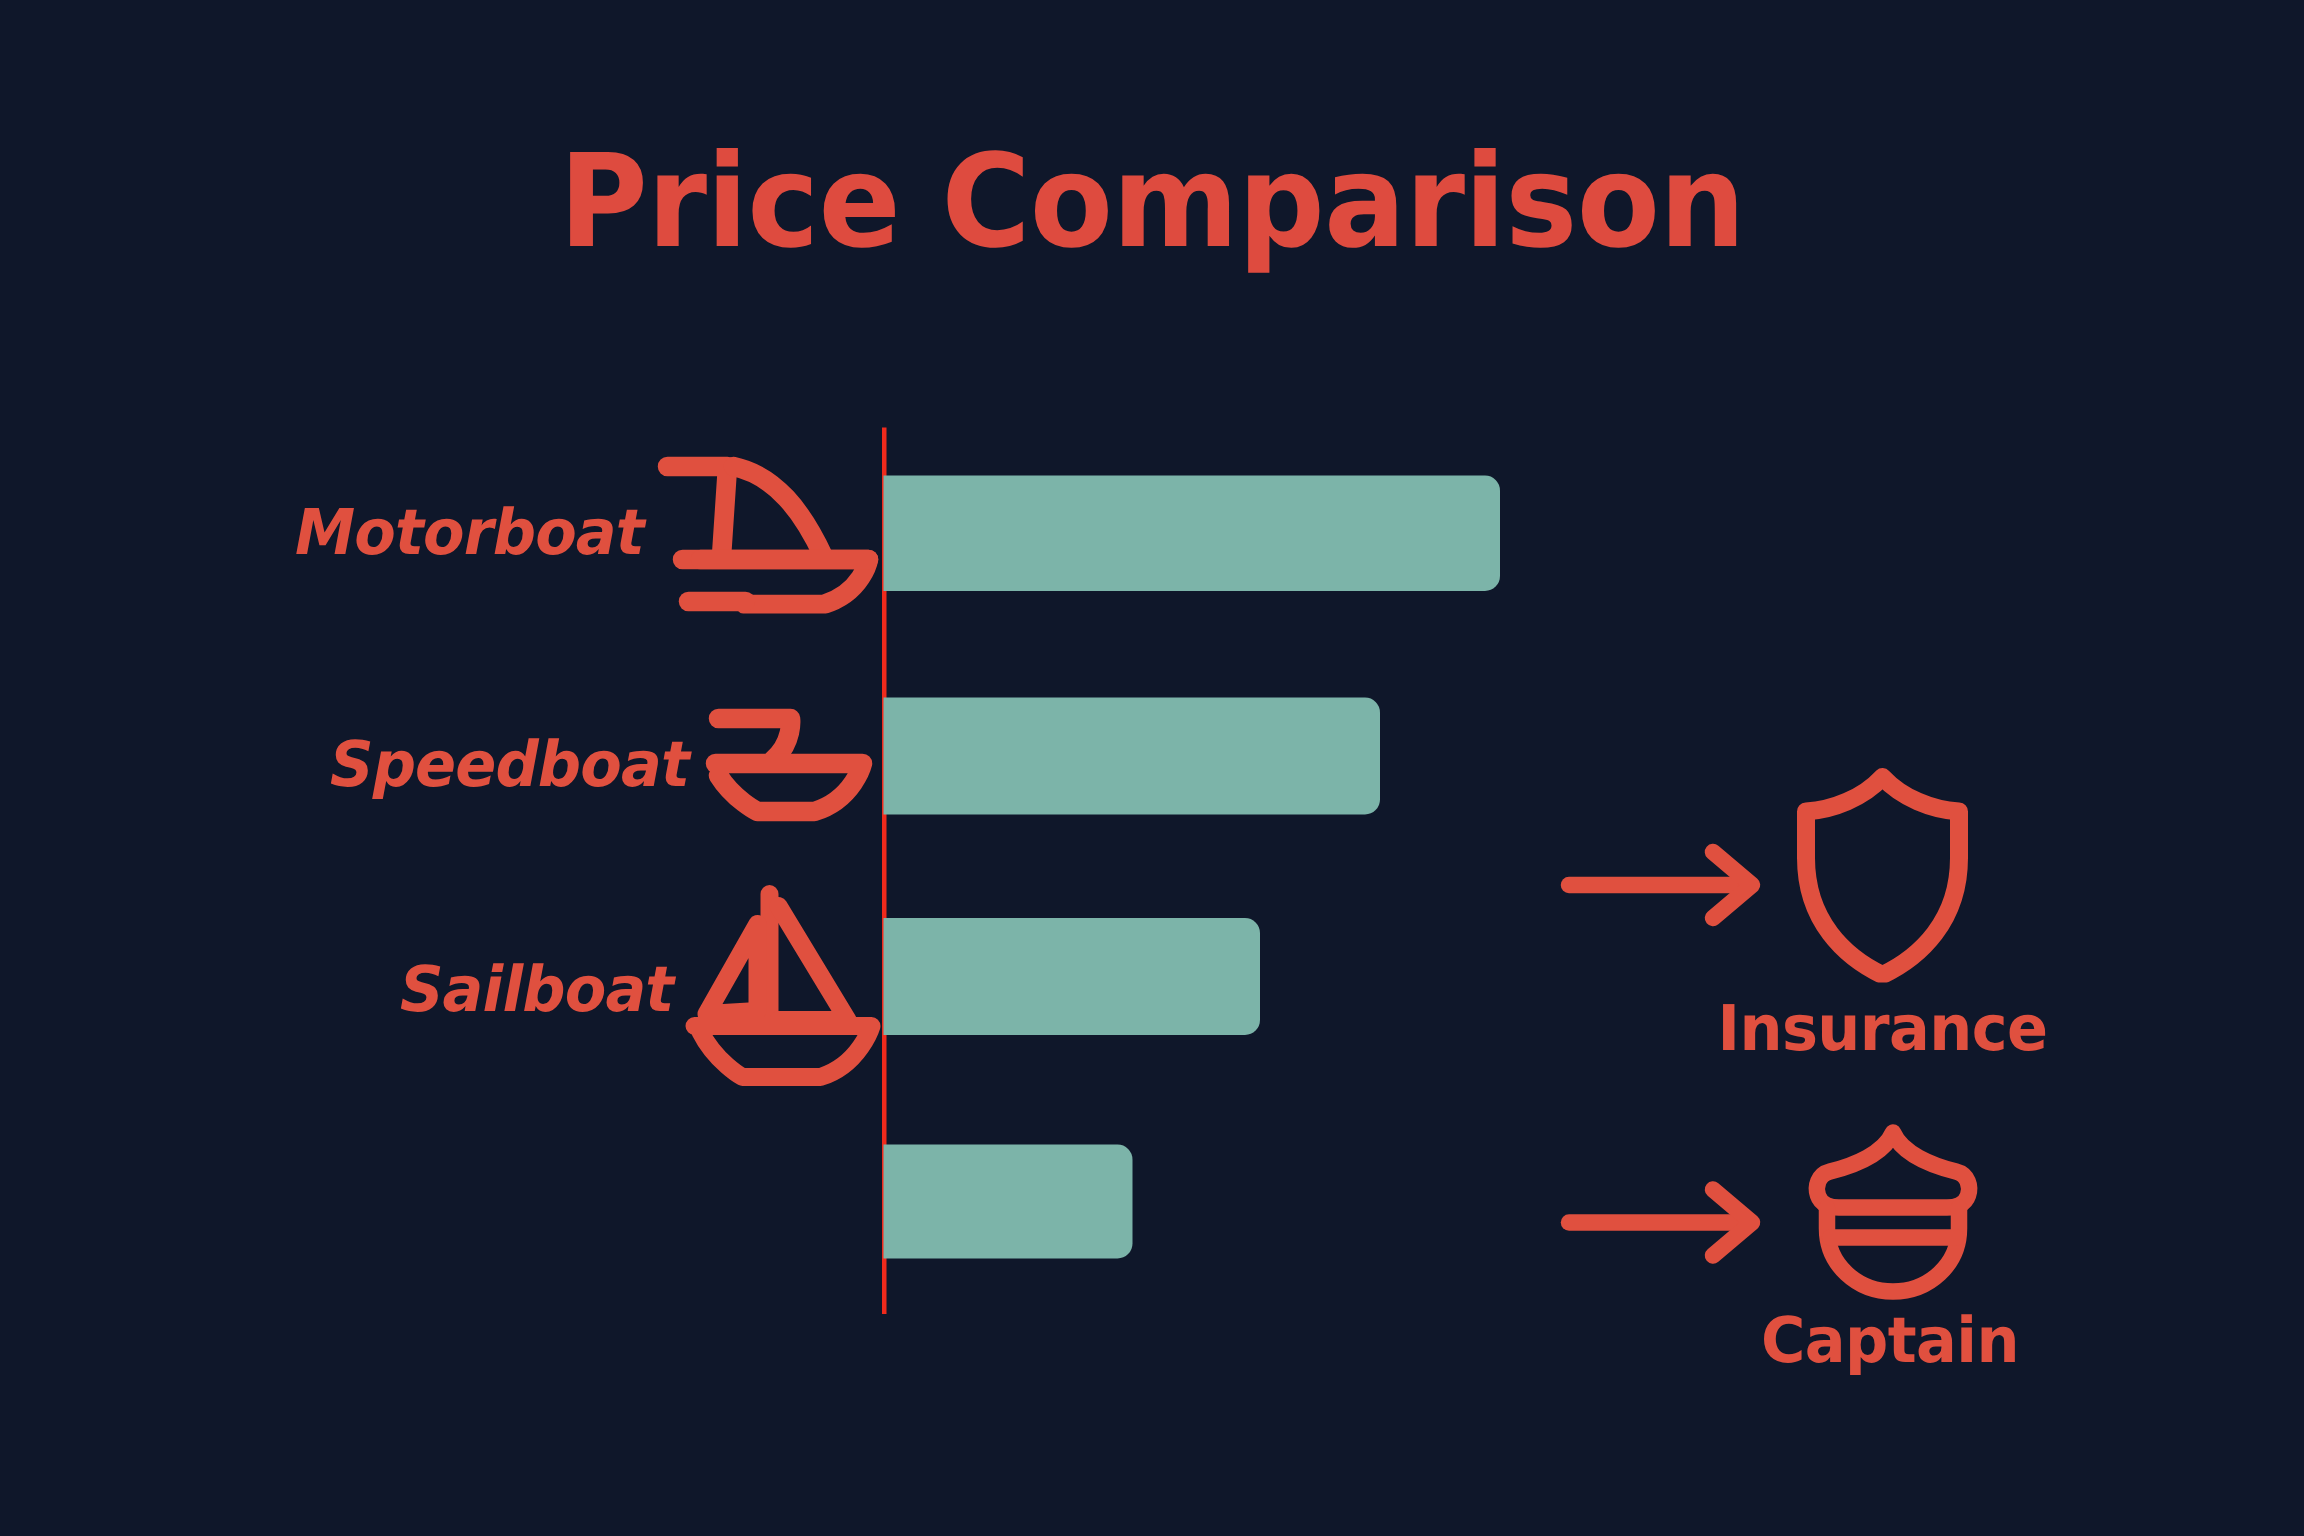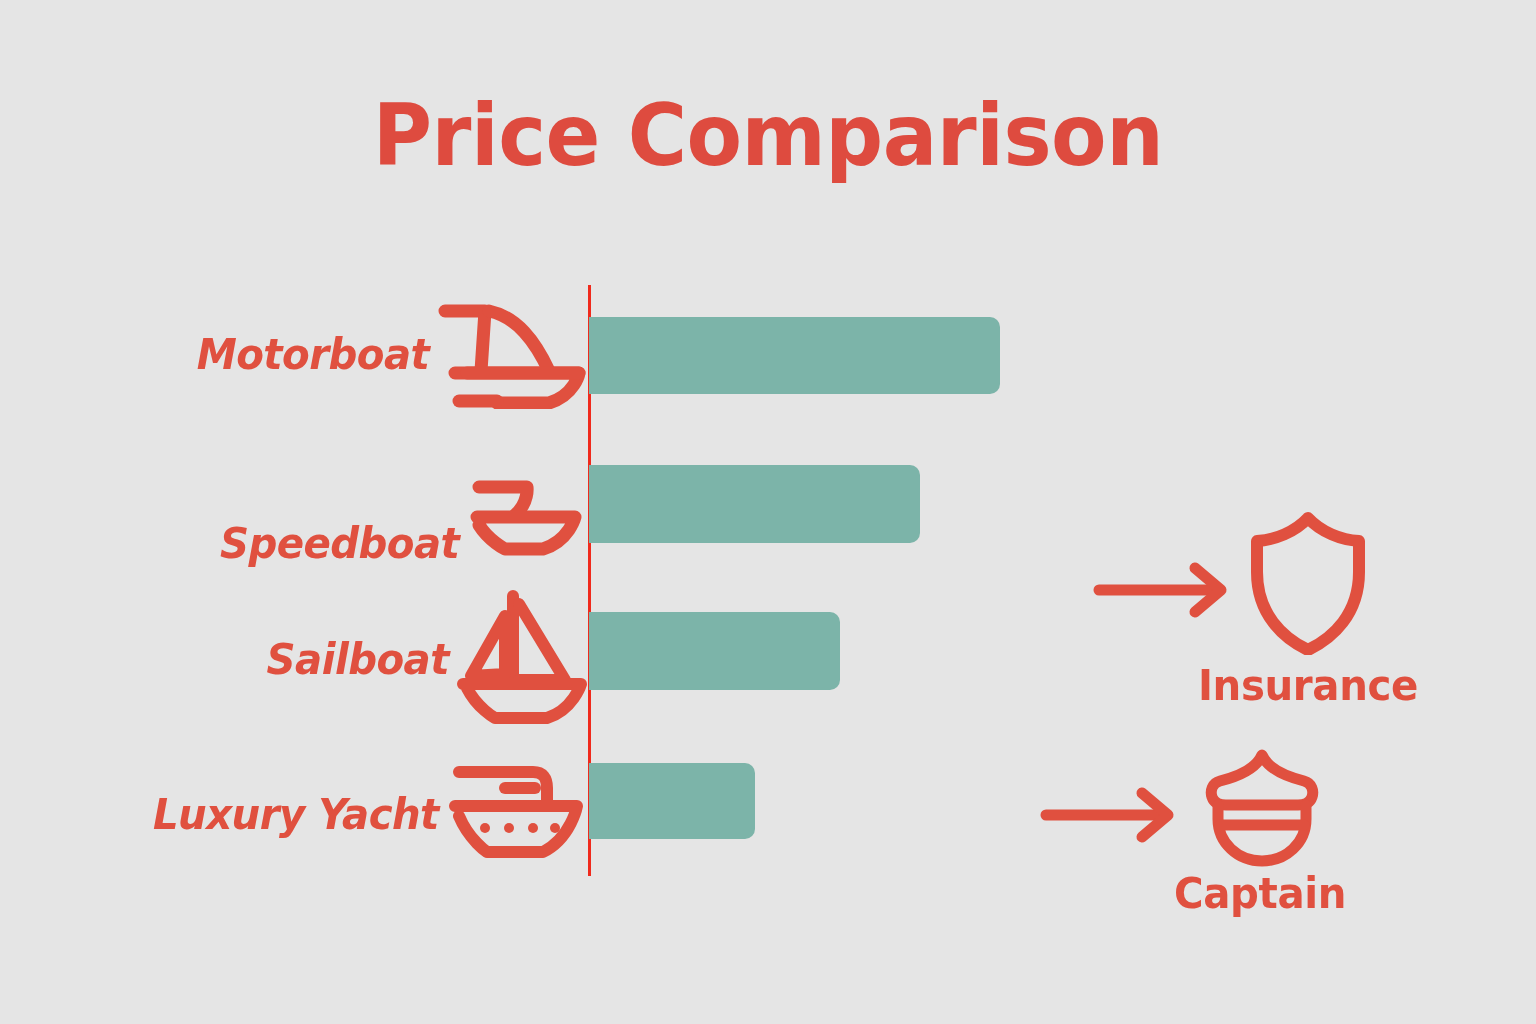--- a/index.html
+++ b/index.html
@@ -14,21 +14,21 @@
   body {
     background: #fdfdfd;
     font-family: "Liberation Sans", sans-serif;
     position: relative;
   }
 
   #stage {
     position: relative;
     width: 1536px;
     height: 1024px;
-    background: #e5e5e5;
+    background: #0f172a;
   }
 
   
   .chart-title {
     position: absolute;
     left: 0;
     top: 92px;
     width: 1536px;
     text-align: center;
     font-family: "DejaVu Sans", sans-serif;
@@ -135,21 +135,21 @@
           <path d="M12 14 L52 14 L48 74"></path>
           <path d="M56 14 C84 20 102 44 116 74"></path>
           <path d="M22 76 L146 76 C146 76 142 98 116 106 L64 106"></path>
           <path d="M34 76 L146 76"></path>
           <path d="M26 104 L64 104"></path>
         </g>
       </svg>
     </span>
   </div>
 
-  <div class="cat-row" style="top:455px;align-items:flex-end;">
+  <div class="cat-row" style="top:455px;">
     <span class="cat-label">Speedboat</span>
     <span class="cat-icon">
       <svg width="125" height="90" viewBox="0 0 125 90">
         <g fill="none" stroke="#e0503f" stroke-width="13" stroke-linecap="round" stroke-linejoin="round">
           <path d="M16 16 L64 16 C64 16 66 32 52 44"></path>
           <path d="M14 46 L112 46 C112 46 106 70 80 78 L42 78 C42 78 26 70 16 54"></path>
         </g>
       </svg>
     </span>
   </div>
@@ -161,44 +161,28 @@
         <g fill="none" stroke="#e0503f" stroke-width="12" stroke-linecap="round" stroke-linejoin="round">
           <path d="M60 8 L60 92"></path>
           <path d="M66 16 L112 92 L66 92"></path>
           <path d="M52 28 L52 86 L18 88 Z"></path>
           <path d="M10 96 L128 96 C128 96 120 122 94 130 L42 130 C42 130 24 120 14 100"></path>
         </g>
       </svg>
     </span>
   </div>
 
-  <div class="cat-row" style="top:760px;">
-    <span class="cat-label">Luxury Yacht</span>
-    <span class="cat-icon">
-      <svg width="145" height="110" viewBox="0 0 145 110">
-        <g fill="none" stroke="#e0503f" stroke-width="12" stroke-linecap="round" stroke-linejoin="round">
-          <path d="M16 14 L90 14 C100 14 104 20 104 30 L104 44"></path>
-          <path d="M62 30 L92 30"></path>
-          <path d="M12 48 L134 48 C134 48 128 80 100 94 L44 94 C44 94 26 82 16 58"></path>
-          <circle cx="42" cy="70" r="5" fill="#e0503f" stroke="none"></circle>
-          <circle cx="66" cy="70" r="5" fill="#e0503f" stroke="none"></circle>
-          <circle cx="90" cy="70" r="5" fill="#e0503f" stroke="none"></circle>
-          <circle cx="112" cy="70" r="5" fill="#e0503f" stroke="none"></circle>
-        </g>
-      </svg>
-    </span>
-  </div>
 
   <div class="bar" style="top:317px; width:411px; height:77px;"></div>
   <div class="bar" style="top:465px; width:331px; height:78px;"></div>
   <div class="bar" style="top:612px; width:251px; height:78px;"></div>
   <div class="bar" style="top:763px; width:166px; height:76px;"></div>
 
 
-  <div class="cost-group" style="left:1088px; top:505px; width:400px; height:220px;">
+  <div class="cost-group" style="left:1035px; top:505px; width:400px; height:220px;">
     <span class="cost-arrow" style="left:5px; top:55px;">
       <svg width="140" height="60" viewBox="0 0 140 60">
         <g fill="none" stroke="#e0503f" stroke-width="11" stroke-linecap="round" stroke-linejoin="round">
           <path d="M6 30 L126 30"></path>
           <path d="M102 8 L128 30 L102 52"></path>
         </g>
       </svg>
     </span>
     <span class="cost-icon" style="left:155px; top:5px;">
       <svg width="130" height="145" viewBox="0 0 130 145">

